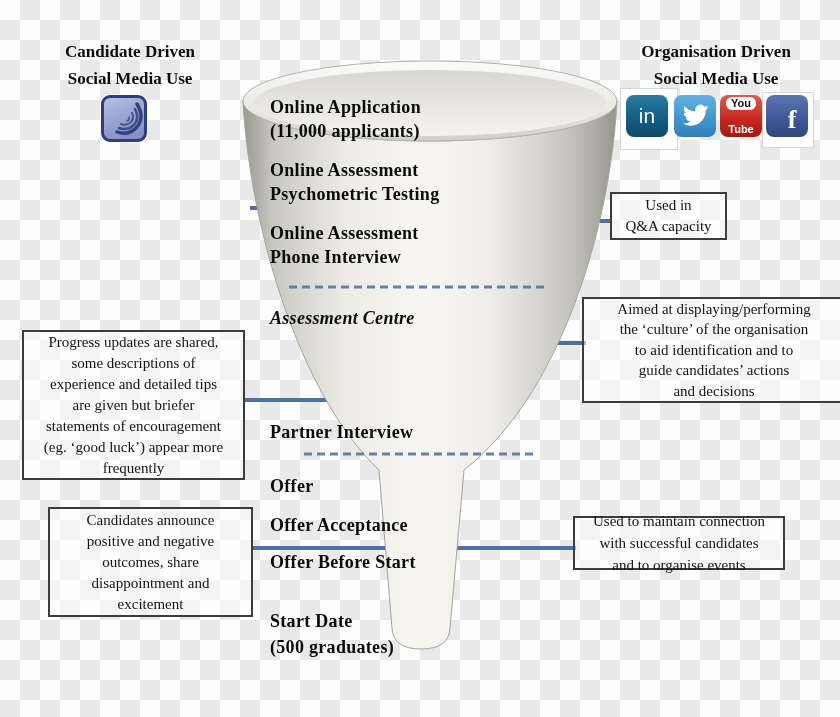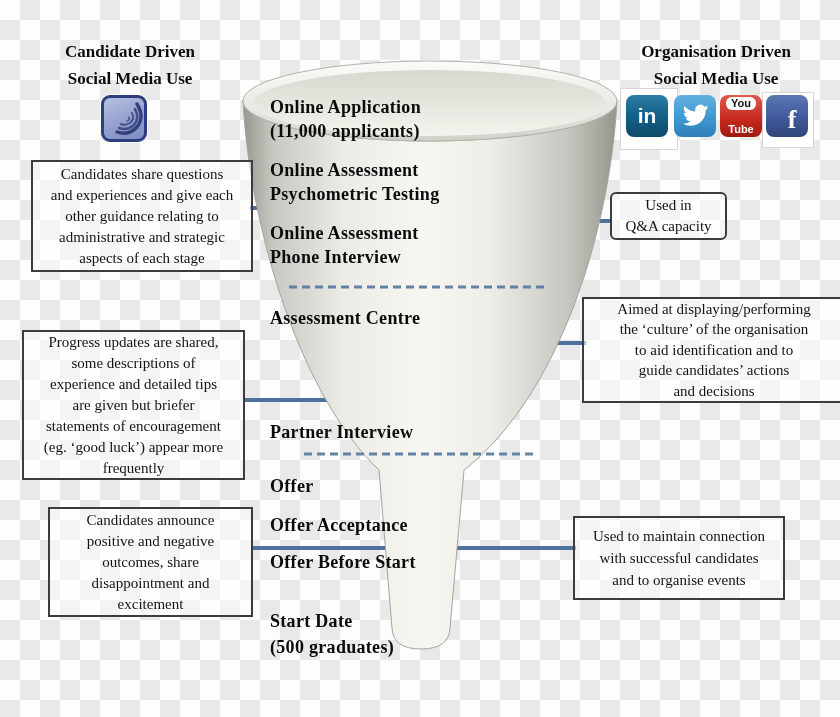--- a/index.html
+++ b/index.html
@@ -44,21 +44,21 @@
     box-shadow:0 0 0 1px rgba(255,255,255,0.7);
   }
   .social-row{z-index:3;left:612px;top:86px;width:210px;height:64px;}
   .scard{position:absolute;background:#fff;border:1px solid #d6d6d6;}
   .sicon{
     position:absolute;width:42px;height:42px;border-radius:8px;top:9px;
     display:flex;align-items:center;justify-content:center;
     color:#fff;font-family:"Liberation Sans","DejaVu Sans",sans-serif;
   }
   .li{left:14px;background:linear-gradient(180deg,#2b7ba3 0%,#15638b 45%,#0e4a68 100%);
-      font-weight:bold;font-size:21px;}
+      font-weight:normal;font-size:21px;}
   .tw{left:62px;background:linear-gradient(180deg,#63b0e0 0%,#3f98d2 55%,#2f7fb8 100%);}
   .yt{left:108px;background:linear-gradient(180deg,#e05a4e 0%,#c5271c 60%,#9e1b12 100%);
       flex-direction:column;}
   .fb{left:154px;background:linear-gradient(180deg,#5b77b2 0%,#41599b 55%,#2f4477 100%);
       font-weight:bold;font-size:26px;font-family:"Liberation Serif",serif;}
   .yt-you{
     background:#fff;color:#111;border-radius:6px;font-weight:bold;font-size:11px;
     line-height:13px;padding:0 5px;margin-bottom:13px;
   }
   .yt-tube{font-weight:bold;font-size:11px;line-height:13px;}
@@ -146,56 +146,51 @@
     </div>
     <div class="sicon yt">
       <span class="yt-you">You</span>
       <span class="yt-tube">Tube</span>
     </div>
     <div class="sicon fb">
       <span class="fglyph">f</span>
     </div>
   </div>
 
-  <div class="abs notebox pre" style="left:31px;top:160px;width:222px;height:112px;">Candidates share questions
-and experiences and give each
-other guidance relating to
-administrative and strategic
-aspects of each stage</div>
   <div class="abs notebox pre" style="left:48px;top:507px;width:205px;height:110px;">Candidates announce
 positive and negative
 outcomes, share
 disappointment and
 excitement</div>
   <div class="abs notebox pre" style="left:22px;top:330px;width:223px;height:150px;">Progress updates are shared,
 some descriptions of
 experience and detailed tips
 are given but briefer
 statements of encouragement
 (eg. ‘good luck’) appear more
 frequently</div>
 
-  <div class="abs notebox pre" style="left:610px;top:192px;width:117px;height:48px;border-radius:6px;">Used in
+  <div class="abs notebox pre" style="left:610px;top:192px;width:117px;height:48px;">Used in
 Q&amp;A capacity</div>
   <div class="abs notebox pre rb2" style="left:582px;top:297px;width:264px;height:106px;">Aimed at displaying/performing
 the ‘culture’ of the organisation
 to aid identification and to
 guide candidates’ actions
 and decisions</div>
-  <div class="abs notebox pre rb3" style="left:573px;top:516px;width:212px;height:84px;">Used to maintain connection
+  <div class="abs notebox pre rb3" style="left:573px;top:516px;width:212px;height:54px;">Used to maintain connection
 with successful candidates
 and to organise events</div>
 
   <div class="abs stage-label pre" style="top:95px;">Online Application
 (11,000 applicants)</div>
   <div class="abs stage-label pre" style="top:158px;">Online Assessment
 Psychometric Testing</div>
   <div class="abs stage-label pre" style="top:221px;">Online Assessment
 Phone Interview</div>
-  <div class="abs stage-label pre" style="top:306px;">Assessment Centre</div>
+  <div class="abs stage-label pre" style="top:306px;font-style:italic;">Assessment Centre</div>
   <div class="abs stage-label pre" style="top:420px;">Partner Interview</div>
   <div class="abs stage-label pre" style="top:474px;">Offer</div>
   <div class="abs stage-label pre" style="top:513px;">Offer Acceptance</div>
   <div class="abs stage-label pre" style="top:550px;">Offer Before Start</div>
   <div class="abs stage-label pre big" style="top:608px;">Start Date
 (500 graduates)</div>
 
 </div>
 
 </body></html>

